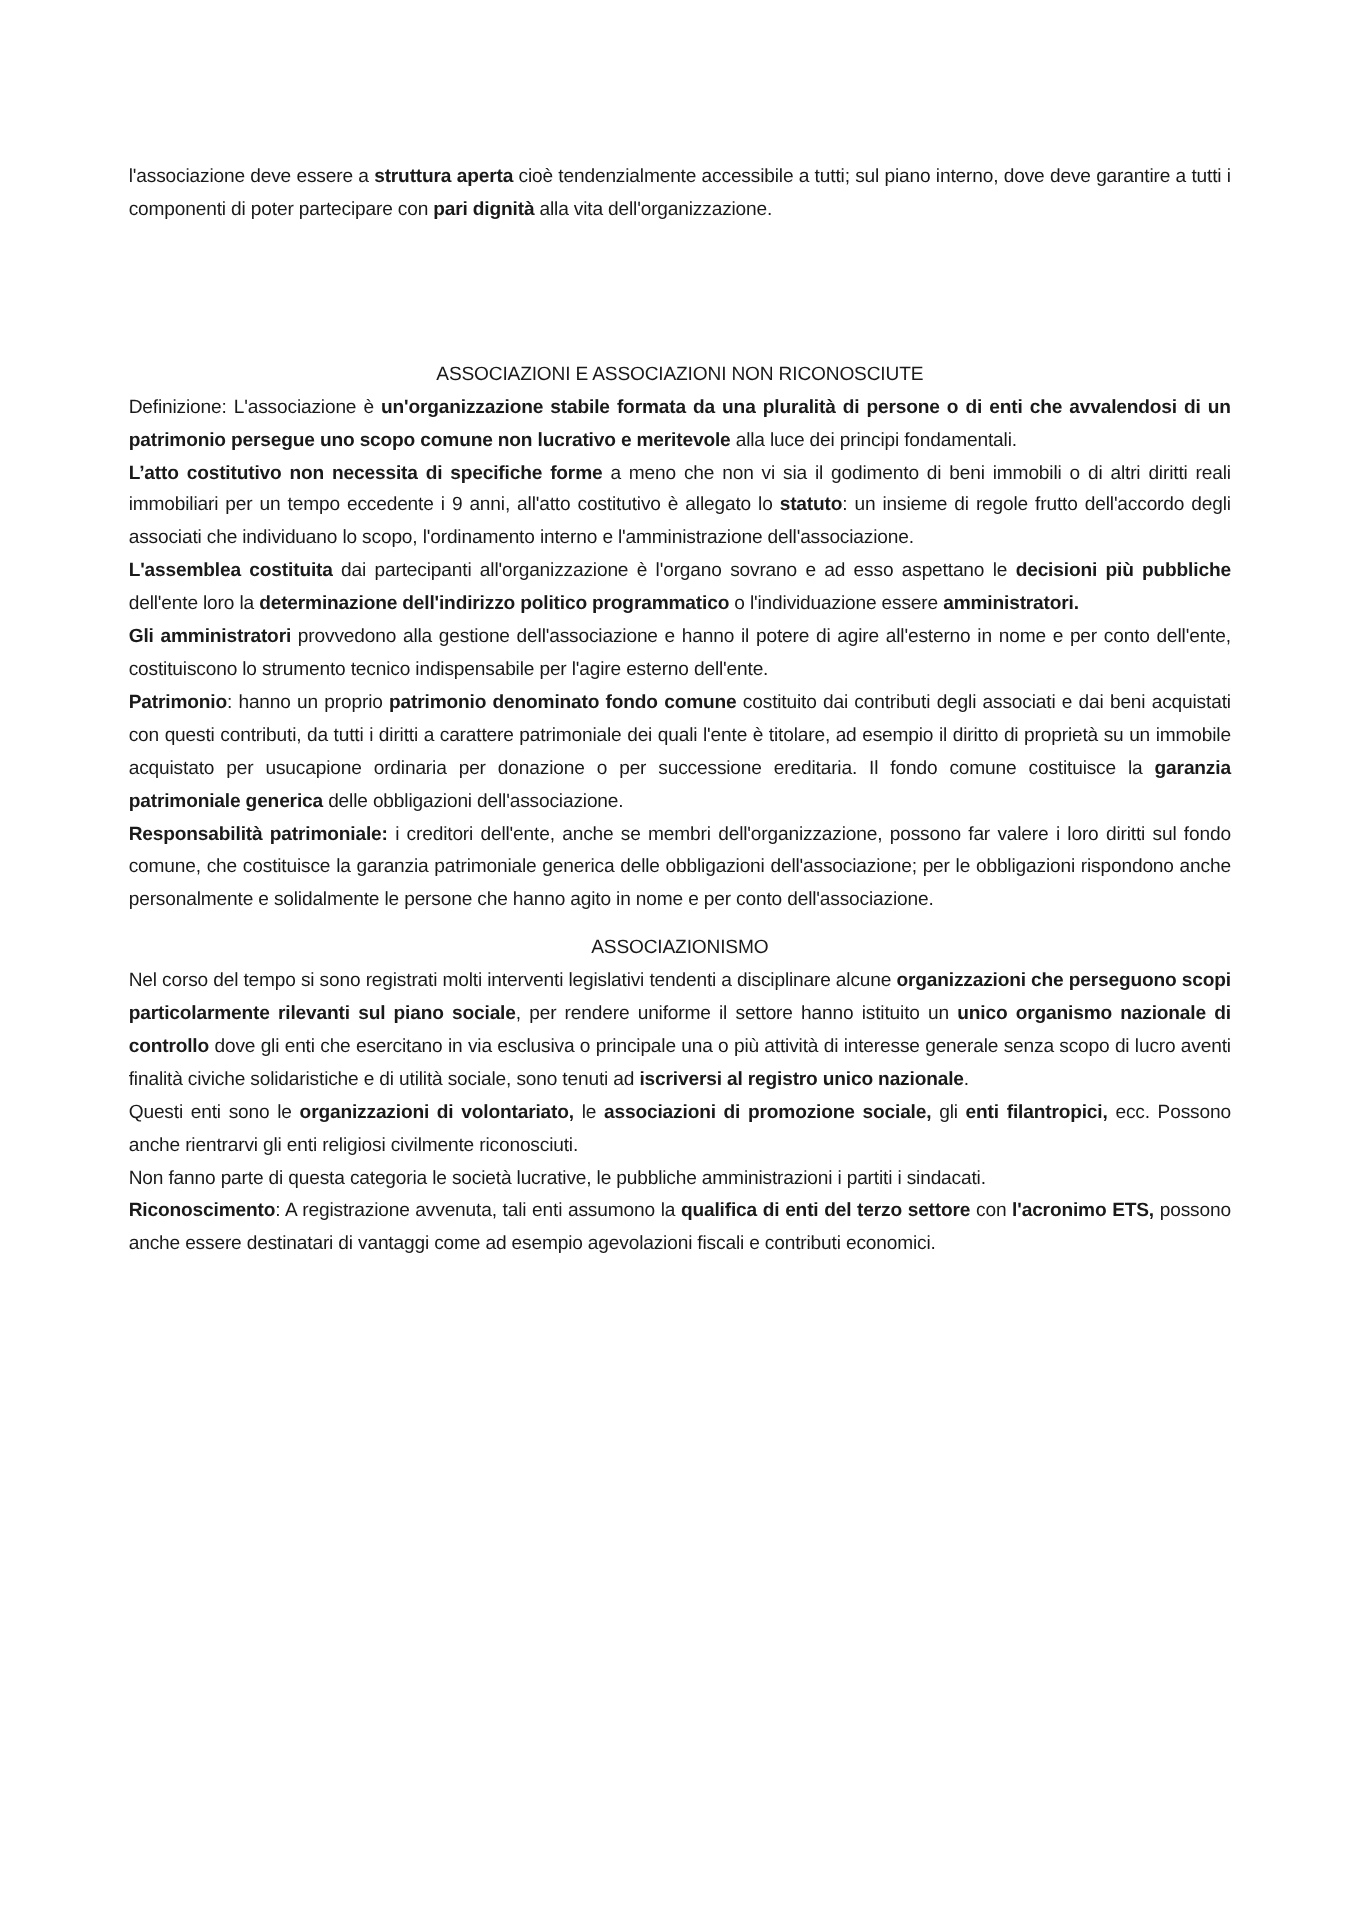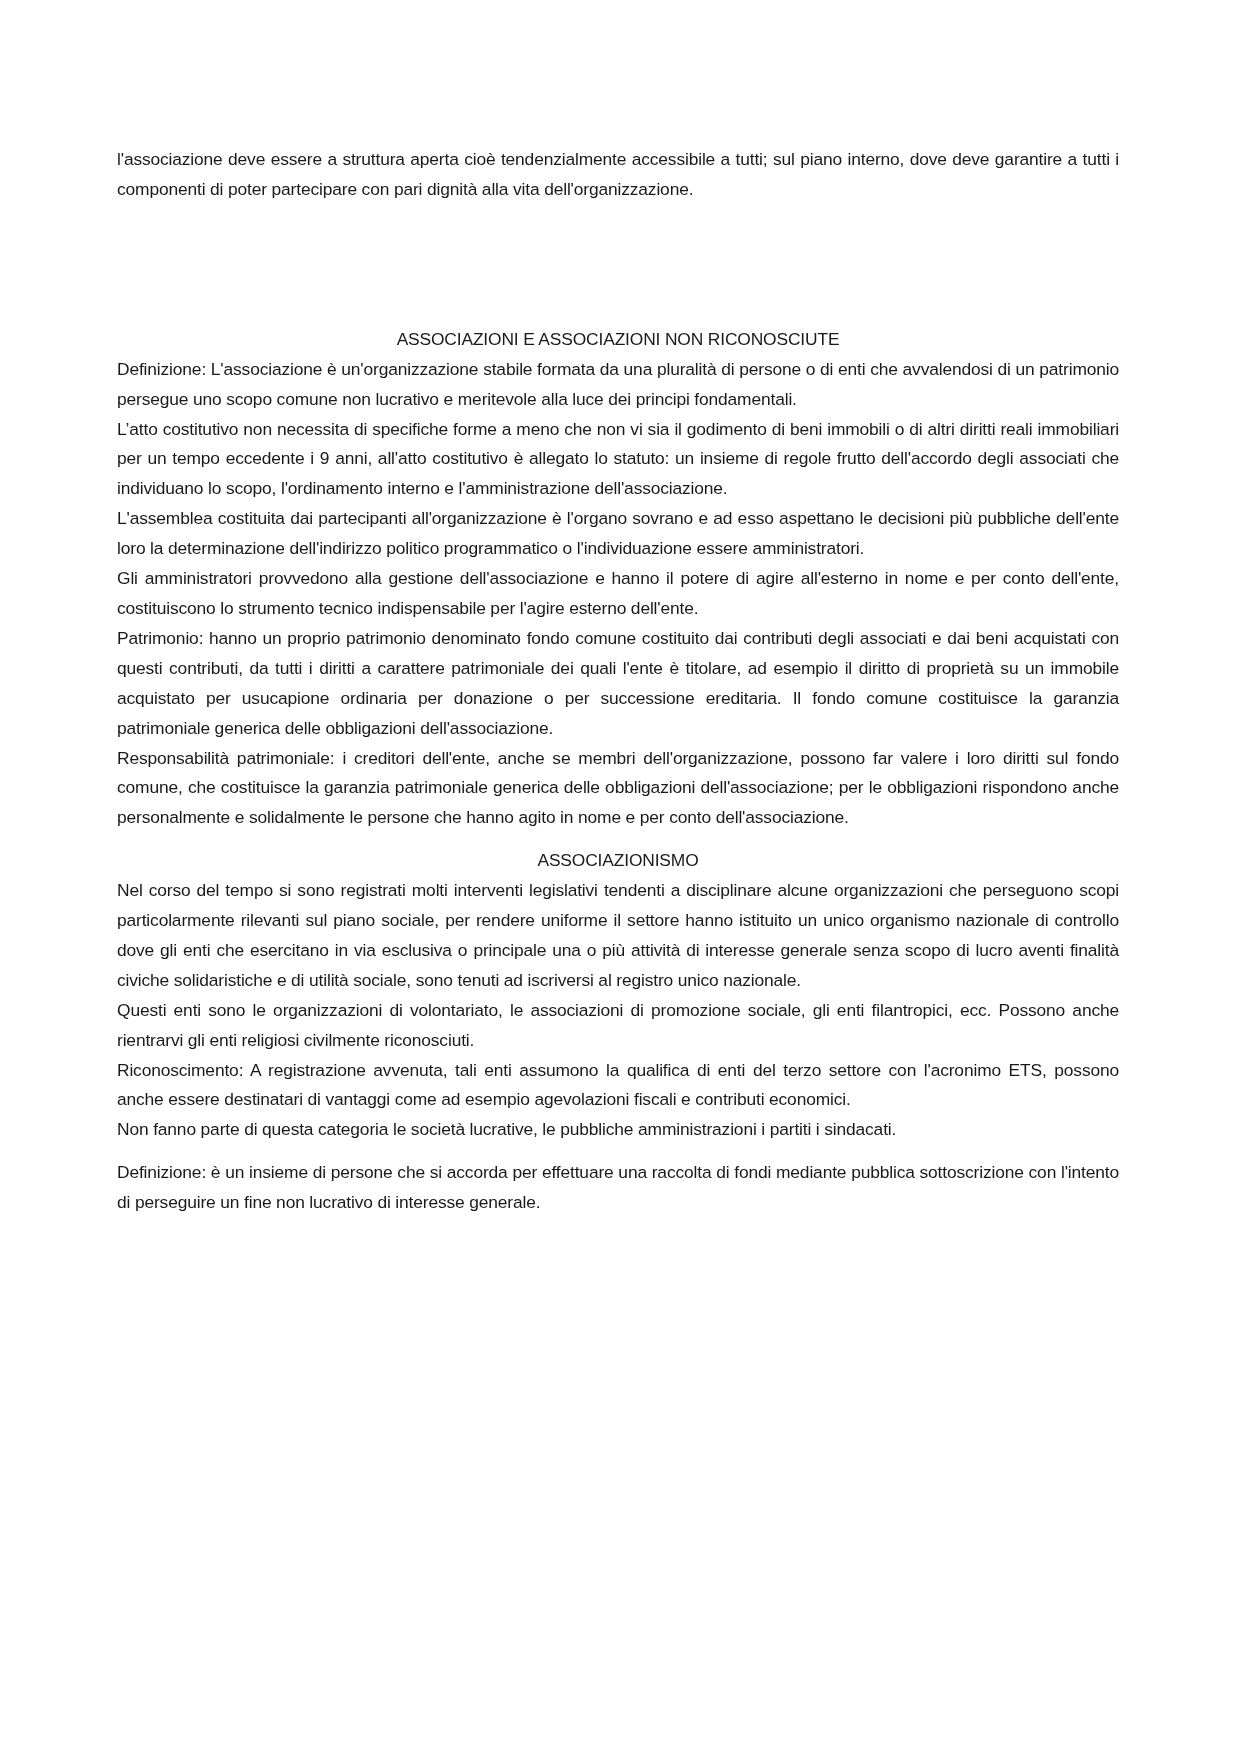--- a/index.html
+++ b/index.html
@@ -8,21 +8,21 @@
     position: absolute; left: 117px; top: 145px; width: 1002px;
     font-family: "Liberation Sans", sans-serif;
     font-size: 17.4px; line-height: 29.9px; color: #1a1a1a;
     letter-spacing: -0.15px;
   }
   .para { margin: 0; }
   .just { text-align: justify; text-align-last: left; }
   .heading { margin: 0; text-align: center; }
   .gap-big { height: 120px; }
   .gap { height: 5px; }
-  b { font-weight: normal; }
+  b { font-weight: bold; }
 </style>
 </head>
 <body>
 
 <div class="page">
   <div id="intro">
       <p class="para just"><span>l'associazione deve essere a </span><b>struttura aperta</b><span> cioè tendenzialmente accessibile a tutti; sul piano interno, dove deve garantire a tutti i componenti di poter partecipare con </span><b>pari dignità</b><span> alla vita dell'organizzazione.</span></p>
     </div>
   <div class="gap-big"></div>
   <div id="sections">
@@ -33,21 +33,20 @@
         <p class="para just"><b>L'assemblea costituita</b><span> dai partecipanti all'organizzazione è l'organo sovrano e ad esso aspettano le </span><b>decisioni più pubbliche</b><span> dell'ente loro la </span><b>determinazione dell'indirizzo politico programmatico</b><span> o l'individuazione essere </span><b>amministratori.</b></p>
         <p class="para just"><b>Gli amministratori</b><span> provvedono alla gestione dell'associazione e hanno il potere di agire all'esterno in nome e per conto dell'ente, costituiscono lo strumento tecnico indispensabile per l'agire esterno dell'ente.</span></p>
         <p class="para just"><b>Patrimonio</b><span>: hanno un proprio </span><b>patrimonio denominato fondo comune</b><span> costituito dai contributi degli associati e dai beni acquistati con questi contributi, da tutti i diritti a carattere patrimoniale dei quali l'ente è titolare, ad esempio il diritto di proprietà su un immobile acquistato per usucapione ordinaria per donazione o per successione ereditaria. Il fondo comune costituisce la </span><b>garanzia patrimoniale generica</b><span> delle obbligazioni dell'associazione.</span></p>
         <p class="para just"><b>Responsabilità patrimoniale:</b><span> i creditori dell'ente, anche se membri dell'organizzazione, possono far valere i loro diritti sul fondo comune, che costituisce la garanzia patrimoniale generica delle obbligazioni dell'associazione; per le obbligazioni rispondono anche personalmente e solidalmente le persone che hanno agito in nome e per conto dell'associazione.</span></p>
       </div>
       <div class="gap" style="height: 13px;"></div>
       <div>
         <p class="heading">ASSOCIAZIONISMO</p>
         <p class="para just"><span>Nel corso del tempo si sono registrati molti interventi legislativi tendenti a disciplinare alcune </span><b>organizzazioni che perseguono scopi particolarmente rilevanti sul piano sociale</b><span>, per rendere uniforme il settore hanno istituito un </span><b>unico organismo nazionale di controllo</b><span> dove gli enti che esercitano in via esclusiva o principale una o più attività di interesse generale senza scopo di lucro aventi finalità civiche solidaristiche e di utilità sociale, sono tenuti ad </span><b>iscriversi al registro unico nazionale</b><span>.</span></p>
         <p class="para just"><span>Questi enti sono le </span><b>organizzazioni di volontariato,</b><span> le </span><b>associazioni di promozione sociale,</b><span> gli </span><b>enti filantropici,</b><span> ecc. Possono anche rientrarvi gli enti religiosi civilmente riconosciuti.</span></p>
+        <p class="para just"><span>Non fanno parte di questa categoria le società lucrative, le pubbliche amministrazioni i partiti i sindacati.</span></p>
         <p class="para just"><b>Riconoscimento</b><span>: A registrazione avvenuta, tali enti assumono la </span><b>qualifica di enti del terzo settore</b><span> con </span><b>l'acronimo ETS,</b><span> possono anche essere destinatari di vantaggi come ad esempio agevolazioni fiscali e contributi economici.</span></p>
-        <p class="para just"><span>Non fanno parte di questa categoria le società lucrative, le pubbliche amministrazioni i partiti i sindacati.</span></p>
       </div>
       <div class="gap" style="height: 13px;"></div>
       <div>
-        <p class="para just"><span>Definizione: è un insieme di persone che </span><b>si accorda per effettuare una raccolta di fondi mediante pubblica sottoscrizione con l'intento di perseguire un fine non lucrativo di interesse generale</b><span>.</span></p>
       </div>
     </div>
 </div>
 
 </body></html>

